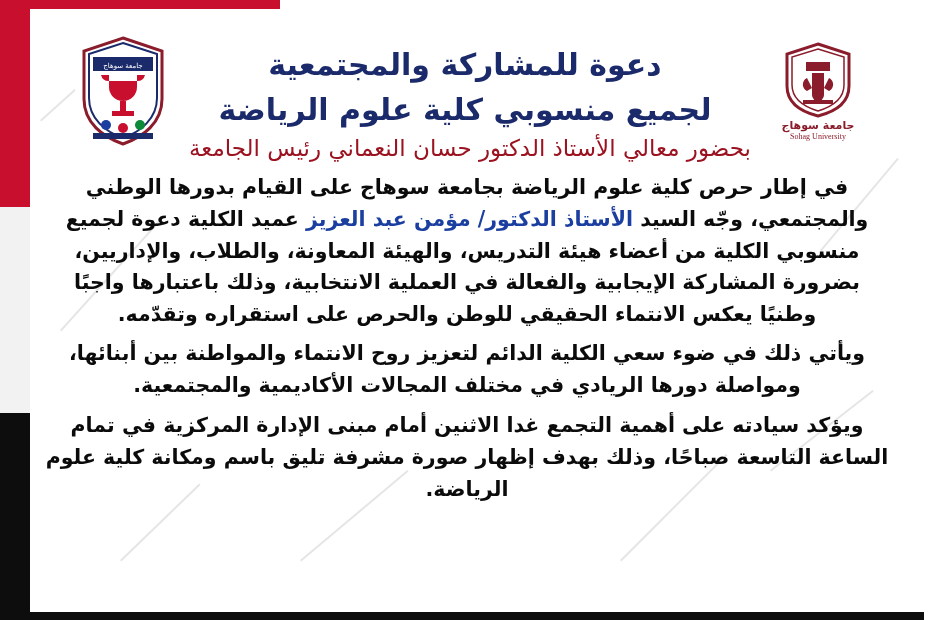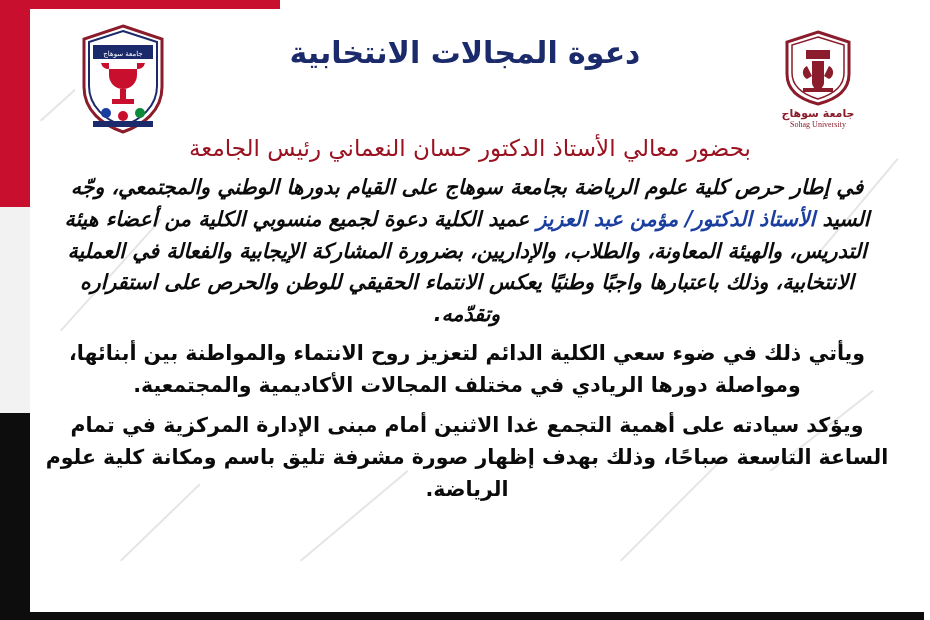--- a/index.html
+++ b/index.html
@@ -68,21 +68,21 @@
   .wm2 { left: 60px;  top: 330px; width: 150px; transform: rotate(-48deg); }
   .wm3 { left: 300px; top: 560px; width: 140px; transform: rotate(-40deg); }
   .wm4 { left: 620px; top: 560px; width: 150px; transform: rotate(-45deg); }
   .wm5 { left: 820px; top: 250px; width: 120px; transform: rotate(-50deg); }
   .wm6 { left: 770px; top: 470px; width: 130px; transform: rotate(-38deg); }
   .wm7 { left: 120px; top: 560px; width: 110px; transform: rotate(-44deg); }
 
   
   .header {
     position: absolute;
-    top: 12px;
+    top: 24px;
     left: 0;
     width: 930px;
     height: 120px;
   }
 
   .logo-left {
     position: absolute;
     left: 75px;
     top: 8px;
     width: 96px;
@@ -152,21 +152,21 @@
     right: 40px;
     text-align: center;
     color: #0b0b0b;
     font-weight: bold;
     font-size: 20.5px;
     line-height: 1.55;
   }
   .bodytext p {
     margin: 0 0 9px 0;
   }
-  .bodytext p.p-tight { margin-bottom: 7px; font-style: italic; }
+  .bodytext p.p-tight { margin-bottom: 7px; }
   .hl-blue { color: #1b3fa0; }
 </style>
 </head>
 <body>
 
 <div id="poster">
 
   <div class="bar bar-red"></div>
   <div class="bar bar-white"></div>
   <div class="bar bar-black"></div>
@@ -196,21 +196,22 @@
         <rect x="41" y="66" width="6" height="10" fill="#c8102e"></rect>
         <rect x="33" y="76" width="22" height="5" fill="#c8102e"></rect>
         <circle cx="27" cy="90" r="5" fill="#1b3fa0"></circle>
         <circle cx="44" cy="93" r="5" fill="#c8102e"></circle>
         <circle cx="61" cy="90" r="5" fill="#0d8a3a"></circle>
         <rect x="14" y="98" width="60" height="6" fill="#1b2a6b"></rect>
       </svg>
     </div>
 
     <div class="header-title">
-      <span>دعوة المجالات الانتخابية</span>
+      <span>دعوة للمشاركة والمجتمعية</span>
+      <span class="l2">لجميع منسوبي كلية علوم الرياضة</span>
     </div>
 
     <div class="logo-right">
       <svg width="70" height="76" viewBox="0 0 70 76">
         <path d="M35 2 L66 12 L66 44 C66 62 51 70 35 74 C19 70 4 62 4 44 L4 12 Z" fill="#ffffff" stroke="#8a1c2b" stroke-width="3"></path>
         <path d="M35 7 L61 15 L61 43 C61 58 48 65 35 69 C22 65 9 58 9 43 L9 15 Z" fill="#ffffff" stroke="#8a1c2b" stroke-width="1.5"></path>
         <path d="M23 20 h24 v9 h-24 z" fill="#8a1c2b"></path>
         <path d="M29 31 h12 v22 a6 6 0 0 1 -12 0 z" fill="#8a1c2b"></path>
         <path d="M24 36 c-5 2 -6 10 0 13 l5 -3 z" fill="#8a1c2b"></path>
         <path d="M46 36 c5 2 6 10 0 13 l-5 -3 z" fill="#8a1c2b"></path>

